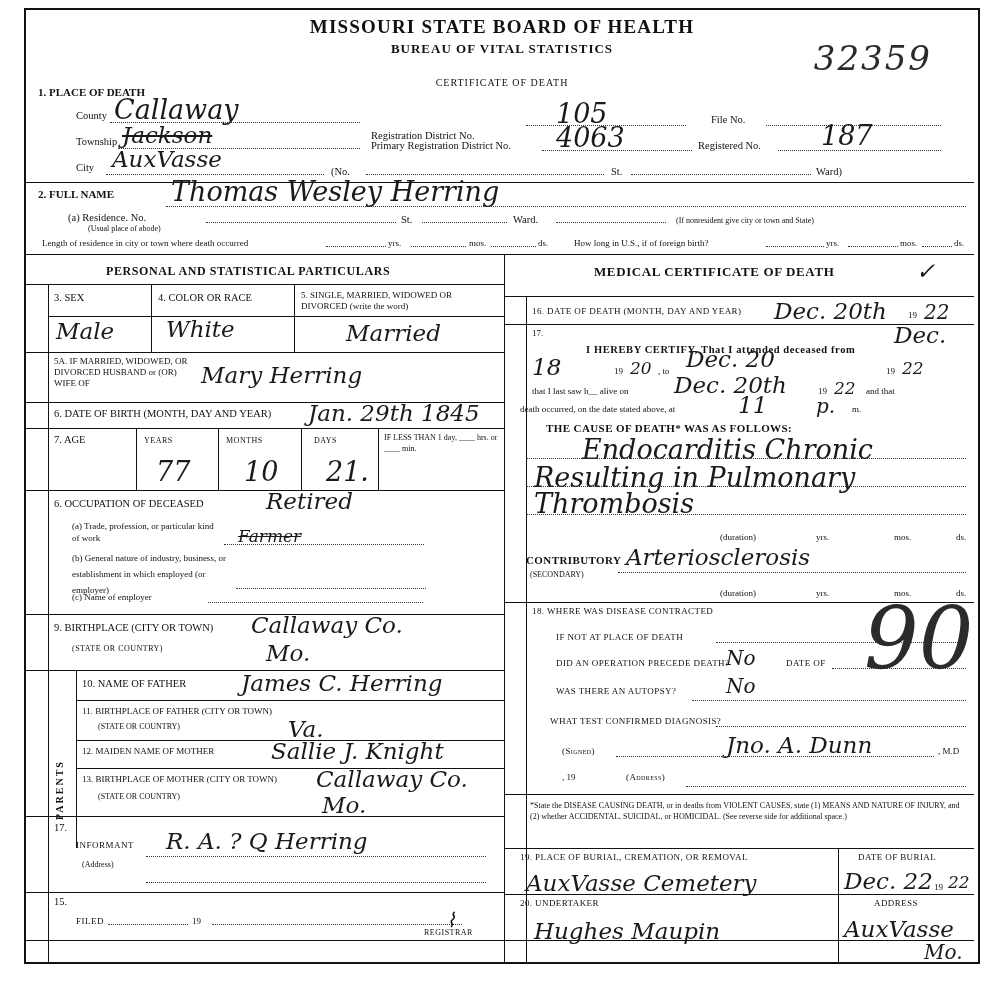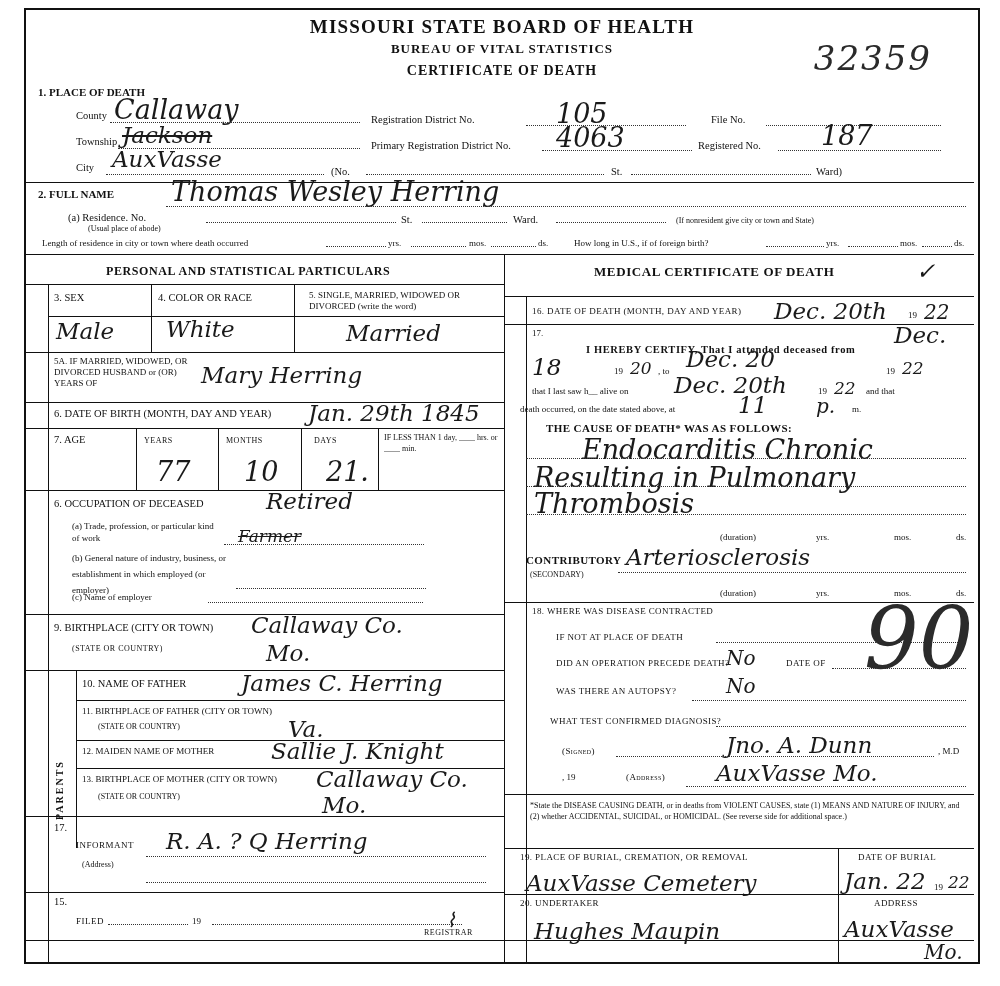--- a/index.html
+++ b/index.html
@@ -4,21 +4,21 @@
 <style>
   html,body{margin:0;padding:0;background:#ffffff;}
   body{width:1000px;height:986px;font-family:"Liberation Sans",sans-serif;color:#111;}
   .page{position:relative;width:1000px;height:986px;background:#fff;overflow:hidden;}
   .sheet{position:absolute;left:24px;top:8px;width:952px;height:952px;border:2px solid #111;background:#fff;}
   .hand{font-family:"DejaVu Serif",serif;font-style:italic;color:#1a1a1a;}
   .caps{font-variant:small-caps;}
   .title{position:absolute;left:0;right:0;top:6px;text-align:center;}
   .t1{font-family:"Liberation Serif",serif;font-weight:bold;font-size:19px;letter-spacing:1.2px;}
   .t2{font-family:"Liberation Serif",serif;font-weight:bold;font-size:13px;letter-spacing:1px;margin-top:3px;}
-  .t3{font-family:"Liberation Serif",serif;font-weight:bold;font-size:14px;letter-spacing:1px;margin-top:6px;}
+  .t3{font-family:"Liberation Serif",serif;font-weight:normal;font-size:10px;letter-spacing:1px;margin-top:20px;}
   .regnum{position:absolute;right:46px;top:28px;font-family:"DejaVu Serif",serif;font-size:34px;font-style:italic;color:#2a2a2a;letter-spacing:2px;}
   .lbl{font-family:"Liberation Serif",serif;font-size:10.5px;}
   .lblb{font-family:"Liberation Serif",serif;font-size:11px;font-weight:bold;}
   .sm{font-size:9px;font-family:"Liberation Serif",serif;}
   .xs{font-size:8px;font-family:"Liberation Serif",serif;}
   .dots{border-bottom:1px dotted #333;}
   .hl{position:absolute;border-top:1px solid #111;}
   .vl{position:absolute;border-left:1px solid #111;}
   .abs{position:absolute;}
   .hw-s{font-size:17px;}
@@ -41,21 +41,21 @@
       <div class="t3">CERTIFICATE OF DEATH</div>
     </div>
     <div class="regnum hand">32359</div>
 
     <div class="abs lblb" style="left:12px;top:76px;">1. PLACE OF DEATH</div>
 
     <div class="abs lbl" style="left:50px;top:100px;">County</div>
     <div class="abs hand hw-xl" style="left:88px;top:84px;">Callaway</div>
     <div class="abs dots" style="left:84px;top:112px;width:250px;"></div>
 
-    <div class="abs lbl" style="left:345px;top:104px;">Registration District No.</div>
+    <div class="abs lbl" style="left:345px;top:120px;">Registration District No.</div>
     <div class="abs hand hw-xl" style="left:530px;top:88px;">105</div>
     <div class="abs dots" style="left:500px;top:115px;width:160px;"></div>
 
     <div class="abs lbl" style="left:685px;top:104px;">File No.</div>
     <div class="abs dots" style="left:740px;top:115px;width:175px;"></div>
     <div class="abs hand hw-m" style="left:760px;top:96px;"></div>
 
     <div class="abs lbl" style="left:50px;top:126px;">Township</div>
     <div class="abs hand hw-l strike" style="left:96px;top:112px;">Jackson</div>
     <div class="abs dots" style="left:92px;top:138px;width:242px;"></div>
@@ -110,32 +110,32 @@
     <div class="hl" style="left:0;top:244px;width:948px;"></div>
     <div class="vl" style="left:478px;top:244px;height:708px;"></div>
 
     <div class="abs lblb caps" style="left:80px;top:254px;font-size:12px;letter-spacing:.6px;">PERSONAL AND STATISTICAL PARTICULARS</div>
     <div class="hl" style="left:0;top:274px;width:478px;"></div>
 
     <div class="vl" style="left:22px;top:274px;height:678px;"></div>
 
     <div class="abs lbl" style="left:28px;top:282px;">3. SEX</div>
     <div class="abs lbl" style="left:132px;top:282px;">4. COLOR OR RACE</div>
-    <div class="abs sm" style="left:275px;top:280px;width:190px;line-height:11px;margin-left:8px;">5. SINGLE, MARRIED, WIDOWED OR DIVORCED (write the word)</div>
+    <div class="abs sm" style="left:275px;top:280px;width:190px;line-height:11px;">5. SINGLE, MARRIED, WIDOWED OR DIVORCED (write the word)</div>
     <div class="hl" style="left:22px;top:306px;width:456px;"></div>
     <div class="vl" style="left:125px;top:274px;height:44px;"></div>
     <div class="vl" style="left:268px;top:274px;height:44px;"></div>
     <div class="abs hand hw-l" style="left:30px;top:308px;">Male</div>
     <div class="abs hand hw-l" style="left:140px;top:306px;">White</div>
     <div class="abs hand hw-l" style="left:320px;top:310px;">Married</div>
     <div class="vl" style="left:125px;top:306px;height:36px;"></div>
     <div class="vl" style="left:268px;top:306px;height:36px;"></div>
     <div class="hl" style="left:0;top:342px;width:478px;"></div>
 
-    <div class="abs sm" style="left:28px;top:346px;width:145px;line-height:11px;">5A. IF MARRIED, WIDOWED, OR DIVORCED HUSBAND or (OR) YEARS OF</div>
+    <div class="abs sm" style="left:28px;top:346px;width:145px;line-height:11px;">5A. IF MARRIED, WIDOWED, OR DIVORCED HUSBAND or (OR) WIFE OF</div>
     <div class="abs hand hw-l" style="left:175px;top:352px;">Mary Herring</div>
     <div class="hl" style="left:0;top:392px;width:478px;"></div>
 
     <div class="abs lbl" style="left:28px;top:398px;">6. DATE OF BIRTH (MONTH, DAY AND YEAR)</div>
     <div class="abs hand hw-l" style="left:282px;top:390px;">Jan. 29th 1845</div>
     <div class="hl" style="left:0;top:418px;width:478px;"></div>
 
     <div class="abs lbl" style="left:28px;top:424px;">7. AGE</div>
     <div class="abs xs caps" style="left:118px;top:426px;letter-spacing:.5px;">YEARS</div>
     <div class="abs xs caps" style="left:200px;top:426px;letter-spacing:.5px;">MONTHS</div>
@@ -278,34 +278,33 @@
     <div class="abs sm caps" style="left:524px;top:706px;letter-spacing:.4px;">WHAT TEST CONFIRMED DIAGNOSIS?</div>
     <div class="abs dots" style="left:690px;top:716px;width:250px;"></div>
 
     <div class="abs sm caps" style="left:536px;top:736px;letter-spacing:.4px;">(Signed)</div>
     <div class="abs hand hw-l" style="left:700px;top:722px;">Jno. A. Dunn</div>
     <div class="abs dots" style="left:590px;top:746px;width:318px;"></div>
     <div class="abs sm" style="left:912px;top:736px;">, M.D</div>
 
     <div class="abs sm" style="left:536px;top:762px;">, 19</div>
     <div class="abs sm caps" style="left:600px;top:762px;letter-spacing:.4px;">(Address)</div>
-    <div class="abs hand hw-l" style="left:690px;top:750px;">AuxVasse Mo.</div>
     <div class="abs dots" style="left:660px;top:776px;width:280px;"></div>
 
     <div class="big90 hand" style="left:838px;top:578px;">90</div>
 
     <div class="hl" style="left:478px;top:784px;width:470px;"></div>
     <div class="abs xs" style="left:504px;top:790px;width:432px;line-height:11px;">*State the DISEASE CAUSING DEATH, or in deaths from VIOLENT CAUSES, state (1) MEANS AND NATURE OF INJURY, and (2) whether ACCIDENTAL, SUICIDAL, or HOMICIDAL. (See reverse side for additional space.)</div>
     <div class="hl" style="left:478px;top:838px;width:470px;"></div>
 
     <div class="abs sm caps" style="left:494px;top:842px;letter-spacing:.4px;">19. PLACE OF BURIAL, CREMATION, OR REMOVAL</div>
     <div class="vl" style="left:812px;top:838px;height:114px;"></div>
     <div class="abs sm caps" style="left:832px;top:842px;letter-spacing:.4px;">DATE OF BURIAL</div>
     <div class="abs hand hw-l" style="left:500px;top:860px;">AuxVasse Cemetery</div>
-    <div class="abs hand hw-l" style="left:818px;top:858px;">Jan. 22</div>
+    <div class="abs hand hw-l" style="left:818px;top:858px;">Dec. 22</div>
     <div class="abs sm" style="left:908px;top:872px;">19</div>
     <div class="abs hand hw-s" style="left:922px;top:862px;">22</div>
     <div class="hl" style="left:478px;top:884px;width:470px;"></div>
 
     <div class="abs sm caps" style="left:494px;top:888px;letter-spacing:.4px;">20. UNDERTAKER</div>
     <div class="abs sm caps" style="left:848px;top:888px;letter-spacing:.4px;">ADDRESS</div>
     <div class="abs hand hw-l" style="left:508px;top:908px;">Hughes Maupin</div>
     <div class="abs hand hw-l" style="left:818px;top:906px;">AuxVasse</div>
     <div class="abs hand hw-m" style="left:898px;top:930px;">Mo.</div>
 

